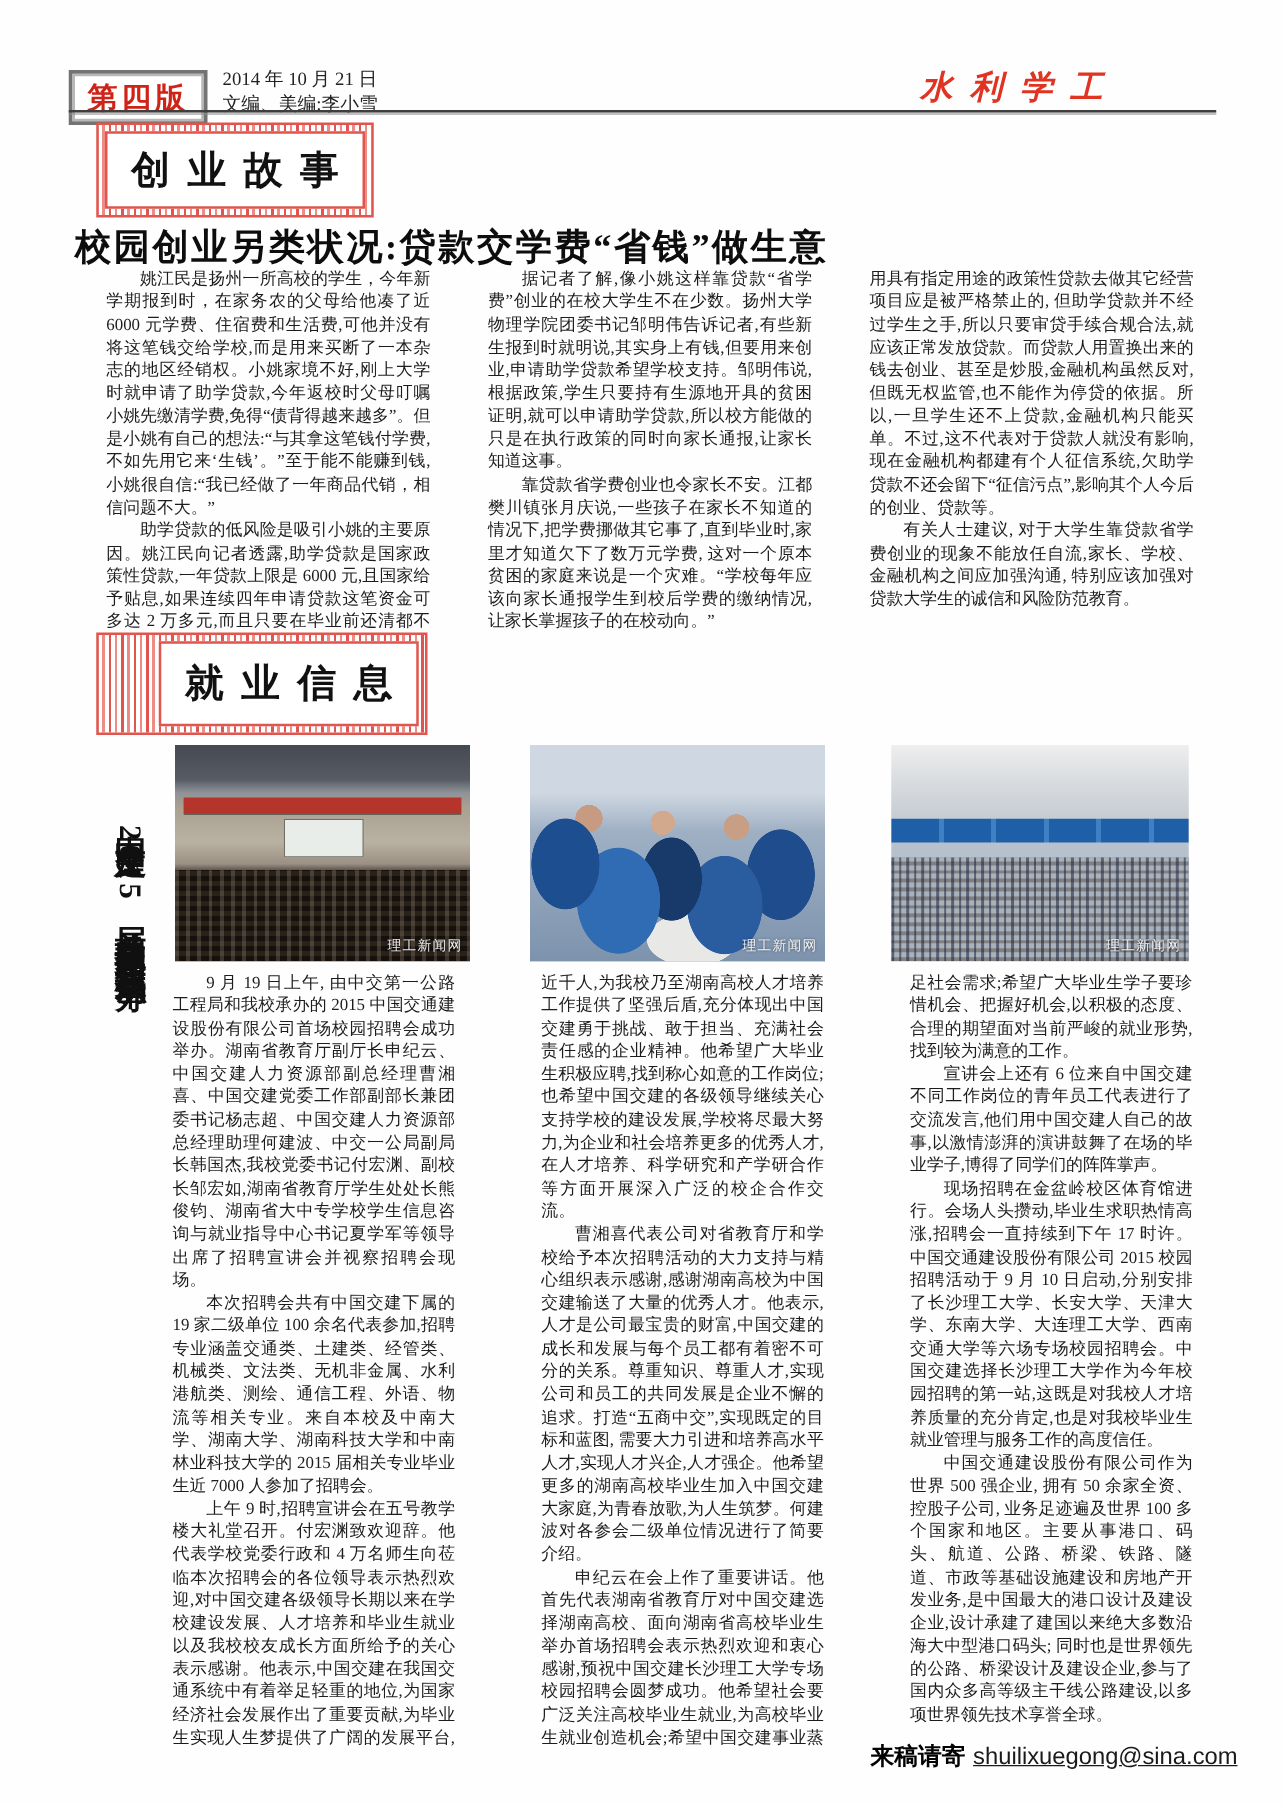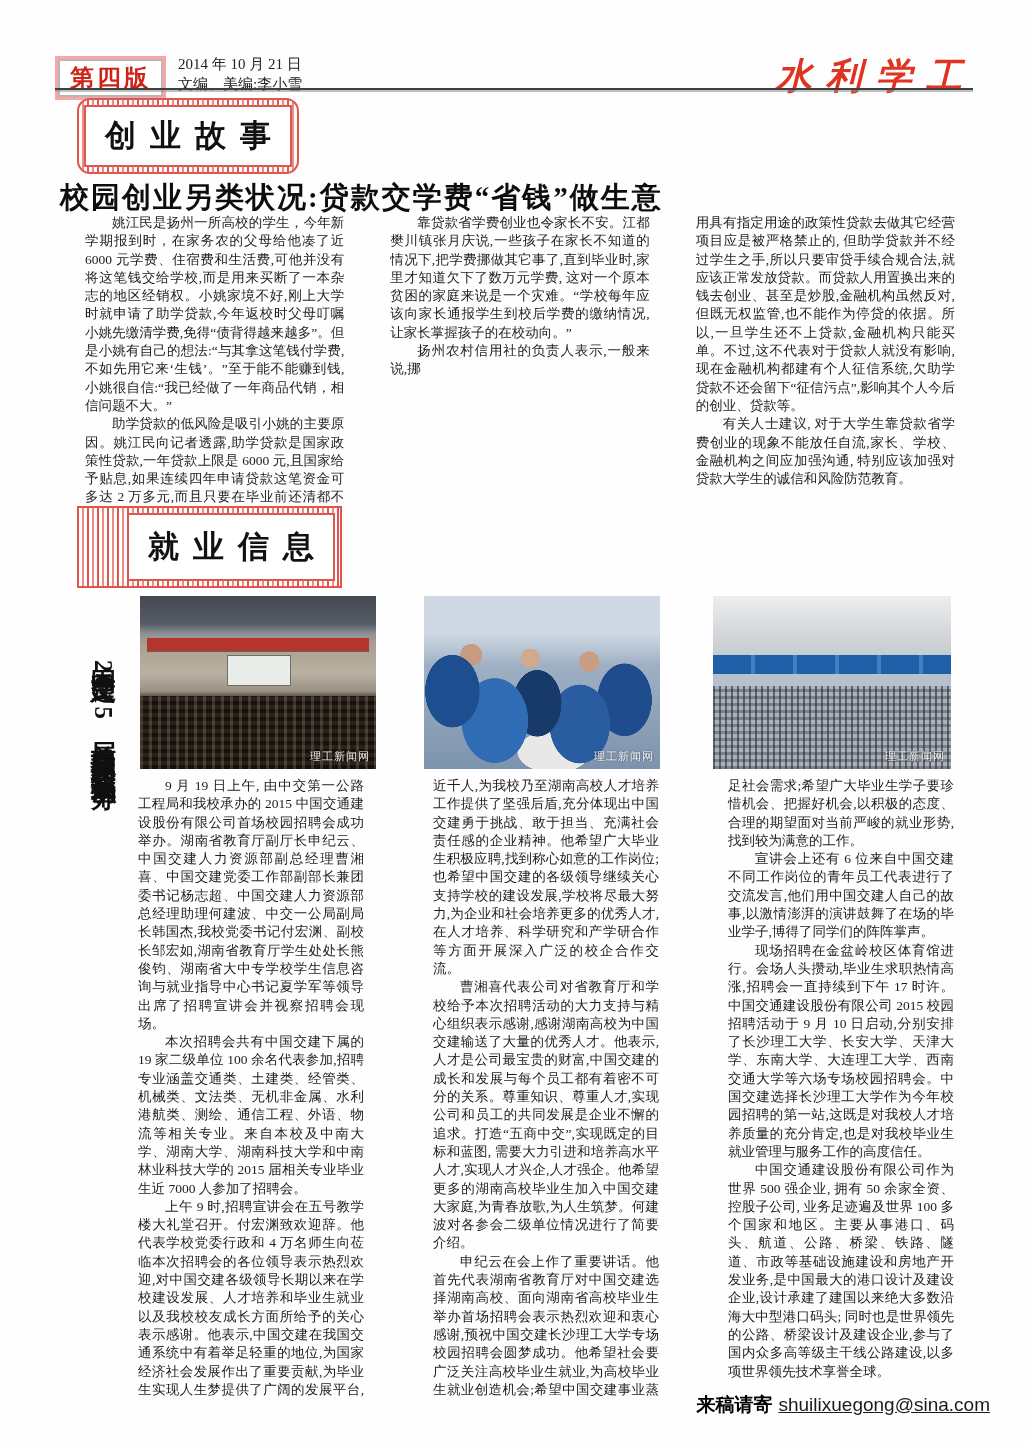--- a/index.html
+++ b/index.html
@@ -4,40 +4,40 @@
 <style>
   html,body{margin:0;padding:0;background:#e9e9e9;}
   .page{
     position:relative;width:1028px;height:1444px;margin:0 auto;
     background:#fefefe;overflow:hidden;
     font-family:"Liberation Serif","DejaVu Serif",serif;color:#1c1c1c;
   }
   
   .page-badge{
     position:absolute;left:55px;top:56px;padding:3px 12px;
-    border:3px solid #fca5a5;box-shadow:inset 2px 2px 0 #b7b7b7, inset -2px -2px 0 #b7b7b7;
+    border:3px solid #737373;box-shadow:inset 2px 2px 0 #b7b7b7, inset -2px -2px 0 #b7b7b7;
     color:#cf2318;font-size:24px;font-weight:bold;letter-spacing:3px;background:#fff;
   }
   .issue-meta{position:absolute;left:178px;top:54px;font-size:15px;line-height:20px;color:#222;}
   .masthead{
-    position:absolute;right:52px;top:52px;width:320px;text-align:right;
-    color:#e03321;font-size:36px;font-weight:bold;font-style:italic;letter-spacing:14px;
+    position:absolute;right:52px;top:52px;width:320px;text-align:center;
+    color:#e03321;font-size:26px;font-weight:bold;font-style:italic;letter-spacing:14px;
   }
   .header-rule{position:absolute;left:55px;top:88px;width:918px;height:2px;background:#3f3f3f;box-shadow:0 2px 0 rgba(140,140,140,.55);}
   
   .deco-frame{
     position:absolute;border:2px solid #e0564e;padding:5px;background:
       repeating-linear-gradient(90deg,#ffffff 0 3px,#ec8c84 3px 5px,#ffffff 5px 8px,#e0564e 8px 10px);
   }
   .deco-frame-inner{
     width:100%;height:100%;box-sizing:border-box;border:2px solid #e0564e;background:#fff;
     display:flex;align-items:center;justify-content:center;
     font-size:31px;font-weight:bold;letter-spacing:14px;color:#111;text-indent:14px;
   }
-  .frame-story{left:77px;top:98px;width:208px;height:62px;border-radius:13px;}
+  .frame-story{left:77px;top:98px;width:208px;height:62px;}
   .frame-jobs{left:77px;top:506px;width:208px;height:68px;padding-left:48px;}
   
   .story-headline{
     position:absolute;left:60px;top:178px;width:908px;text-align:left;
     font-size:29px;font-weight:bold;letter-spacing:2px;color:#0d0d0d;
   }
   .story-cols{position:absolute;left:85px;top:214px;width:870px;height:294px;display:flex;gap:46px;overflow:hidden;}
   .jobs-cols{position:absolute;left:138px;top:777px;width:816px;height:620px;display:flex;gap:69px;overflow:hidden;}
   .col{flex:1;min-width:0;}
   .col p{margin:0;text-indent:2em;text-align:justify;font-size:13.5px;line-height:18.3px;}
@@ -105,20 +105,21 @@
   </div>
 
   <div class="story-headline">校园创业另类状况:贷款交学费“省钱”做生意</div>
 
   <div class="story-cols">
     <div class="col">
       <p>姚江民是扬州一所高校的学生，今年新学期报到时，在家务农的父母给他凑了近 6000 元学费、住宿费和生活费,可他并没有将这笔钱交给学校,而是用来买断了一本杂志的地区经销权。小姚家境不好,刚上大学时就申请了助学贷款,今年返校时父母叮嘱小姚先缴清学费,免得“债背得越来越多”。但是小姚有自己的想法:“与其拿这笔钱付学费,不如先用它来‘生钱’。”至于能不能赚到钱,小姚很自信:“我已经做了一年商品代销，相信问题不大。”</p>
       <p>助学贷款的低风险是吸引小姚的主要原因。姚江民向记者透露,助学贷款是国家政策性贷款,一年贷款上限是 6000 元,且国家给予贴息,如果连续四年申请贷款这笔资金可多达 2 万多元,而且只要在毕业前还清都不需要交利息。</p>
     </div>
     <div class="col">
+      <p>据记者了解,像小姚这样靠贷款“省学费”创业的在校大学生不在少数。扬州大学物理学院团委书记邹明伟告诉记者,有些新生报到时就明说,其实身上有钱,但要用来创业,申请助学贷款希望学校支持。邹明伟说,根据政策,学生只要持有生源地开具的贫困证明,就可以申请助学贷款,所以校方能做的只是在执行政策的同时向家长通报,让家长知道这事。</p>
       <p>靠贷款省学费创业也令家长不安。江都樊川镇张月庆说,一些孩子在家长不知道的情况下,把学费挪做其它事了,直到毕业时,家里才知道欠下了数万元学费, 这对一个原本贫困的家庭来说是一个灾难。“学校每年应该向家长通报学生到校后学费的缴纳情况,让家长掌握孩子的在校动向。”</p>
       <p>扬州农村信用社的负责人表示,一般来说,挪</p>
     </div>
     <div class="col">
       <p class="no-indent">用具有指定用途的政策性贷款去做其它经营项目应是被严格禁止的, 但助学贷款并不经过学生之手,所以只要审贷手续合规合法,就应该正常发放贷款。而贷款人用置换出来的钱去创业、甚至是炒股,金融机构虽然反对,但既无权监管,也不能作为停贷的依据。所以,一旦学生还不上贷款,金融机构只能买单。不过,这不代表对于贷款人就没有影响,现在金融机构都建有个人征信系统,欠助学贷款不还会留下“征信污点”,影响其个人今后的创业、贷款等。</p>
       <p>有关人士建议, 对于大学生靠贷款省学费创业的现象不能放任自流,家长、学校、金融机构之间应加强沟通, 特别应该加强对贷款大学生的诚信和风险防范教育。</p>
     </div>
   </div>
 
   <div class="deco-frame frame-jobs">

